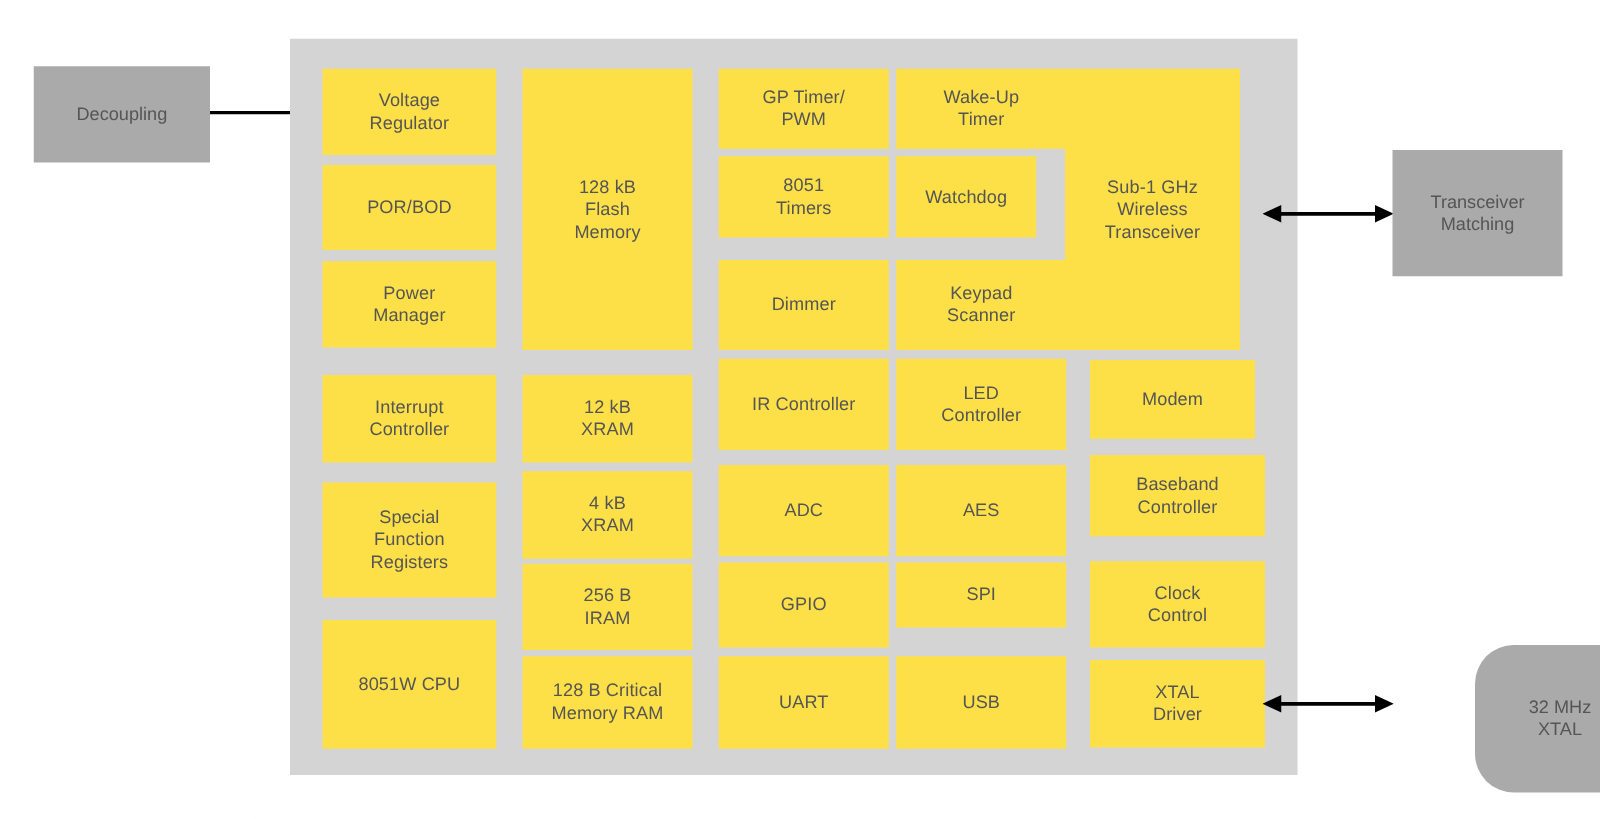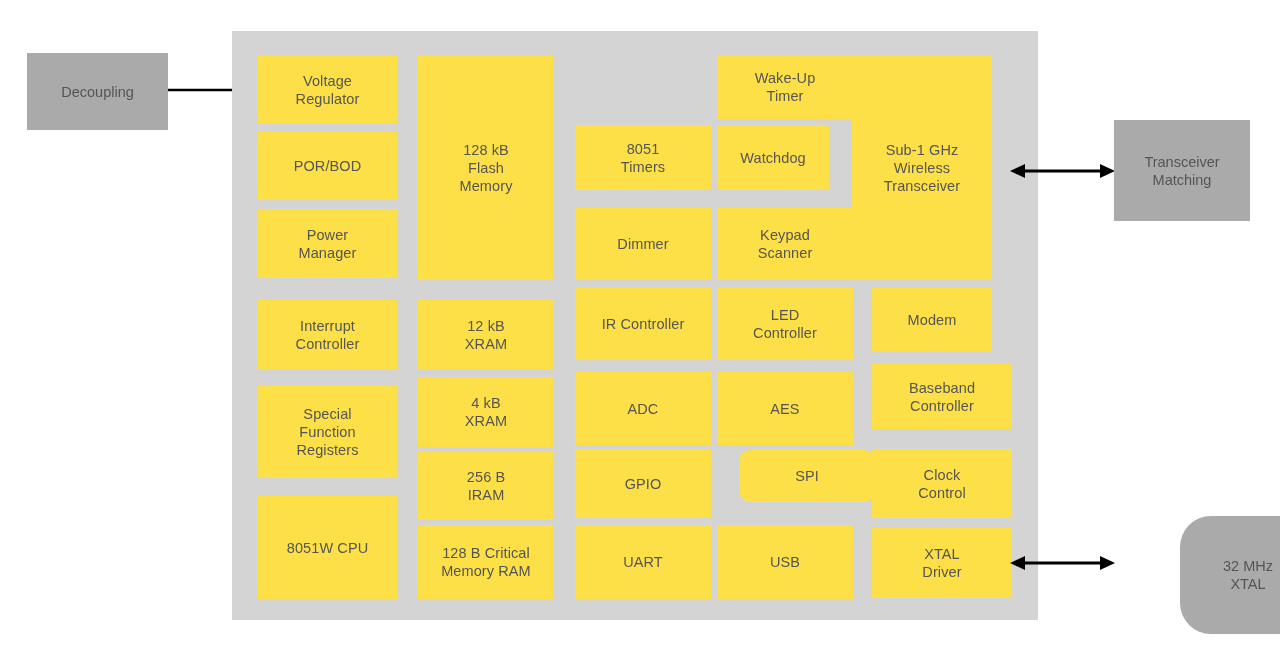--- a/index.html
+++ b/index.html
@@ -88,43 +88,45 @@
 Memory</div>
   <div class="blk" style="left:418px; top:300px; width:136px; height:70px;">12 kB
 XRAM</div>
   <div class="blk" style="left:418px; top:377px; width:136px; height:70px;">4 kB
 XRAM</div>
   <div class="blk" style="left:418px; top:451px; width:136px; height:69px;">256 B
 IRAM</div>
   <div class="blk" style="left:418px; top:525px; width:136px; height:74px;">128 B Critical
 Memory RAM</div>
 
+  <div class="blk" style="left:575px; top:55px; width:136px; height:64px;">GP Timer/
+PWM</div>
   <div class="blk" style="left:575px; top:125px; width:136px; height:65px;">8051
 Timers</div>
   <div class="blk" style="left:575px; top:208px; width:136px; height:72px;">Dimmer</div>
   <div class="blk" style="left:575px; top:287px; width:136px; height:73px;">IR Controller</div>
   <div class="blk" style="left:575px; top:372px; width:136px; height:73px;">ADC</div>
   <div class="blk" style="left:575px; top:450px; width:136px; height:68px;">GPIO</div>
   <div class="blk" style="left:575px; top:525px; width:136px; height:74px;">UART</div>
 
   <div class="blk" style="left:717px; top:55px; width:136px; height:64px;">Wake-Up
 Timer</div>
   <div class="blk" style="left:717px; top:125px; width:112px; height:65px;">Watchdog</div>
   <div class="blk" style="left:717px; top:208px; width:136px; height:72px;">Keypad
 Scanner</div>
   <div class="blk" style="left:717px; top:287px; width:136px; height:73px;">LED
 Controller</div>
   <div class="blk" style="left:717px; top:372px; width:136px; height:73px;">AES</div>
-  <div class="blk" style="left:739px; top:450px; width:136px; height:52px;border-radius:12px;">SPI</div>
+  <div class="blk" style="left:717px; top:450px; width:136px; height:52px;">SPI</div>
   <div class="blk" style="left:717px; top:525px; width:136px; height:74px;">USB</div>
 
   <div class="blk" style="left:852px; top:55px; width:140px; height:225px;">Sub-1 GHz
 Wireless
 Transceiver</div>
-  <div class="blk" style="left:872px; top:288px; width:120px; height:63px;">Modem</div>
+  <div class="blk" style="left:872px; top:288px; width:132px; height:63px;">Modem</div>
   <div class="blk" style="left:872px; top:364px; width:140px; height:65px;">Baseband
 Controller</div>
   <div class="blk" style="left:872px; top:449px; width:140px; height:69px;">Clock
 Control</div>
   <div class="blk" style="left:872px; top:528px; width:140px; height:70px;">XTAL
 Driver</div>
 
   <div class="connector" style="left:1010px; top:160px; width:105px; height:22px;">
     <svg width="105" height="22" viewBox="0 0 105 22">
       <line x1="12" y1="11" x2="93" y2="11" stroke="#000000" stroke-width="3"></line>

